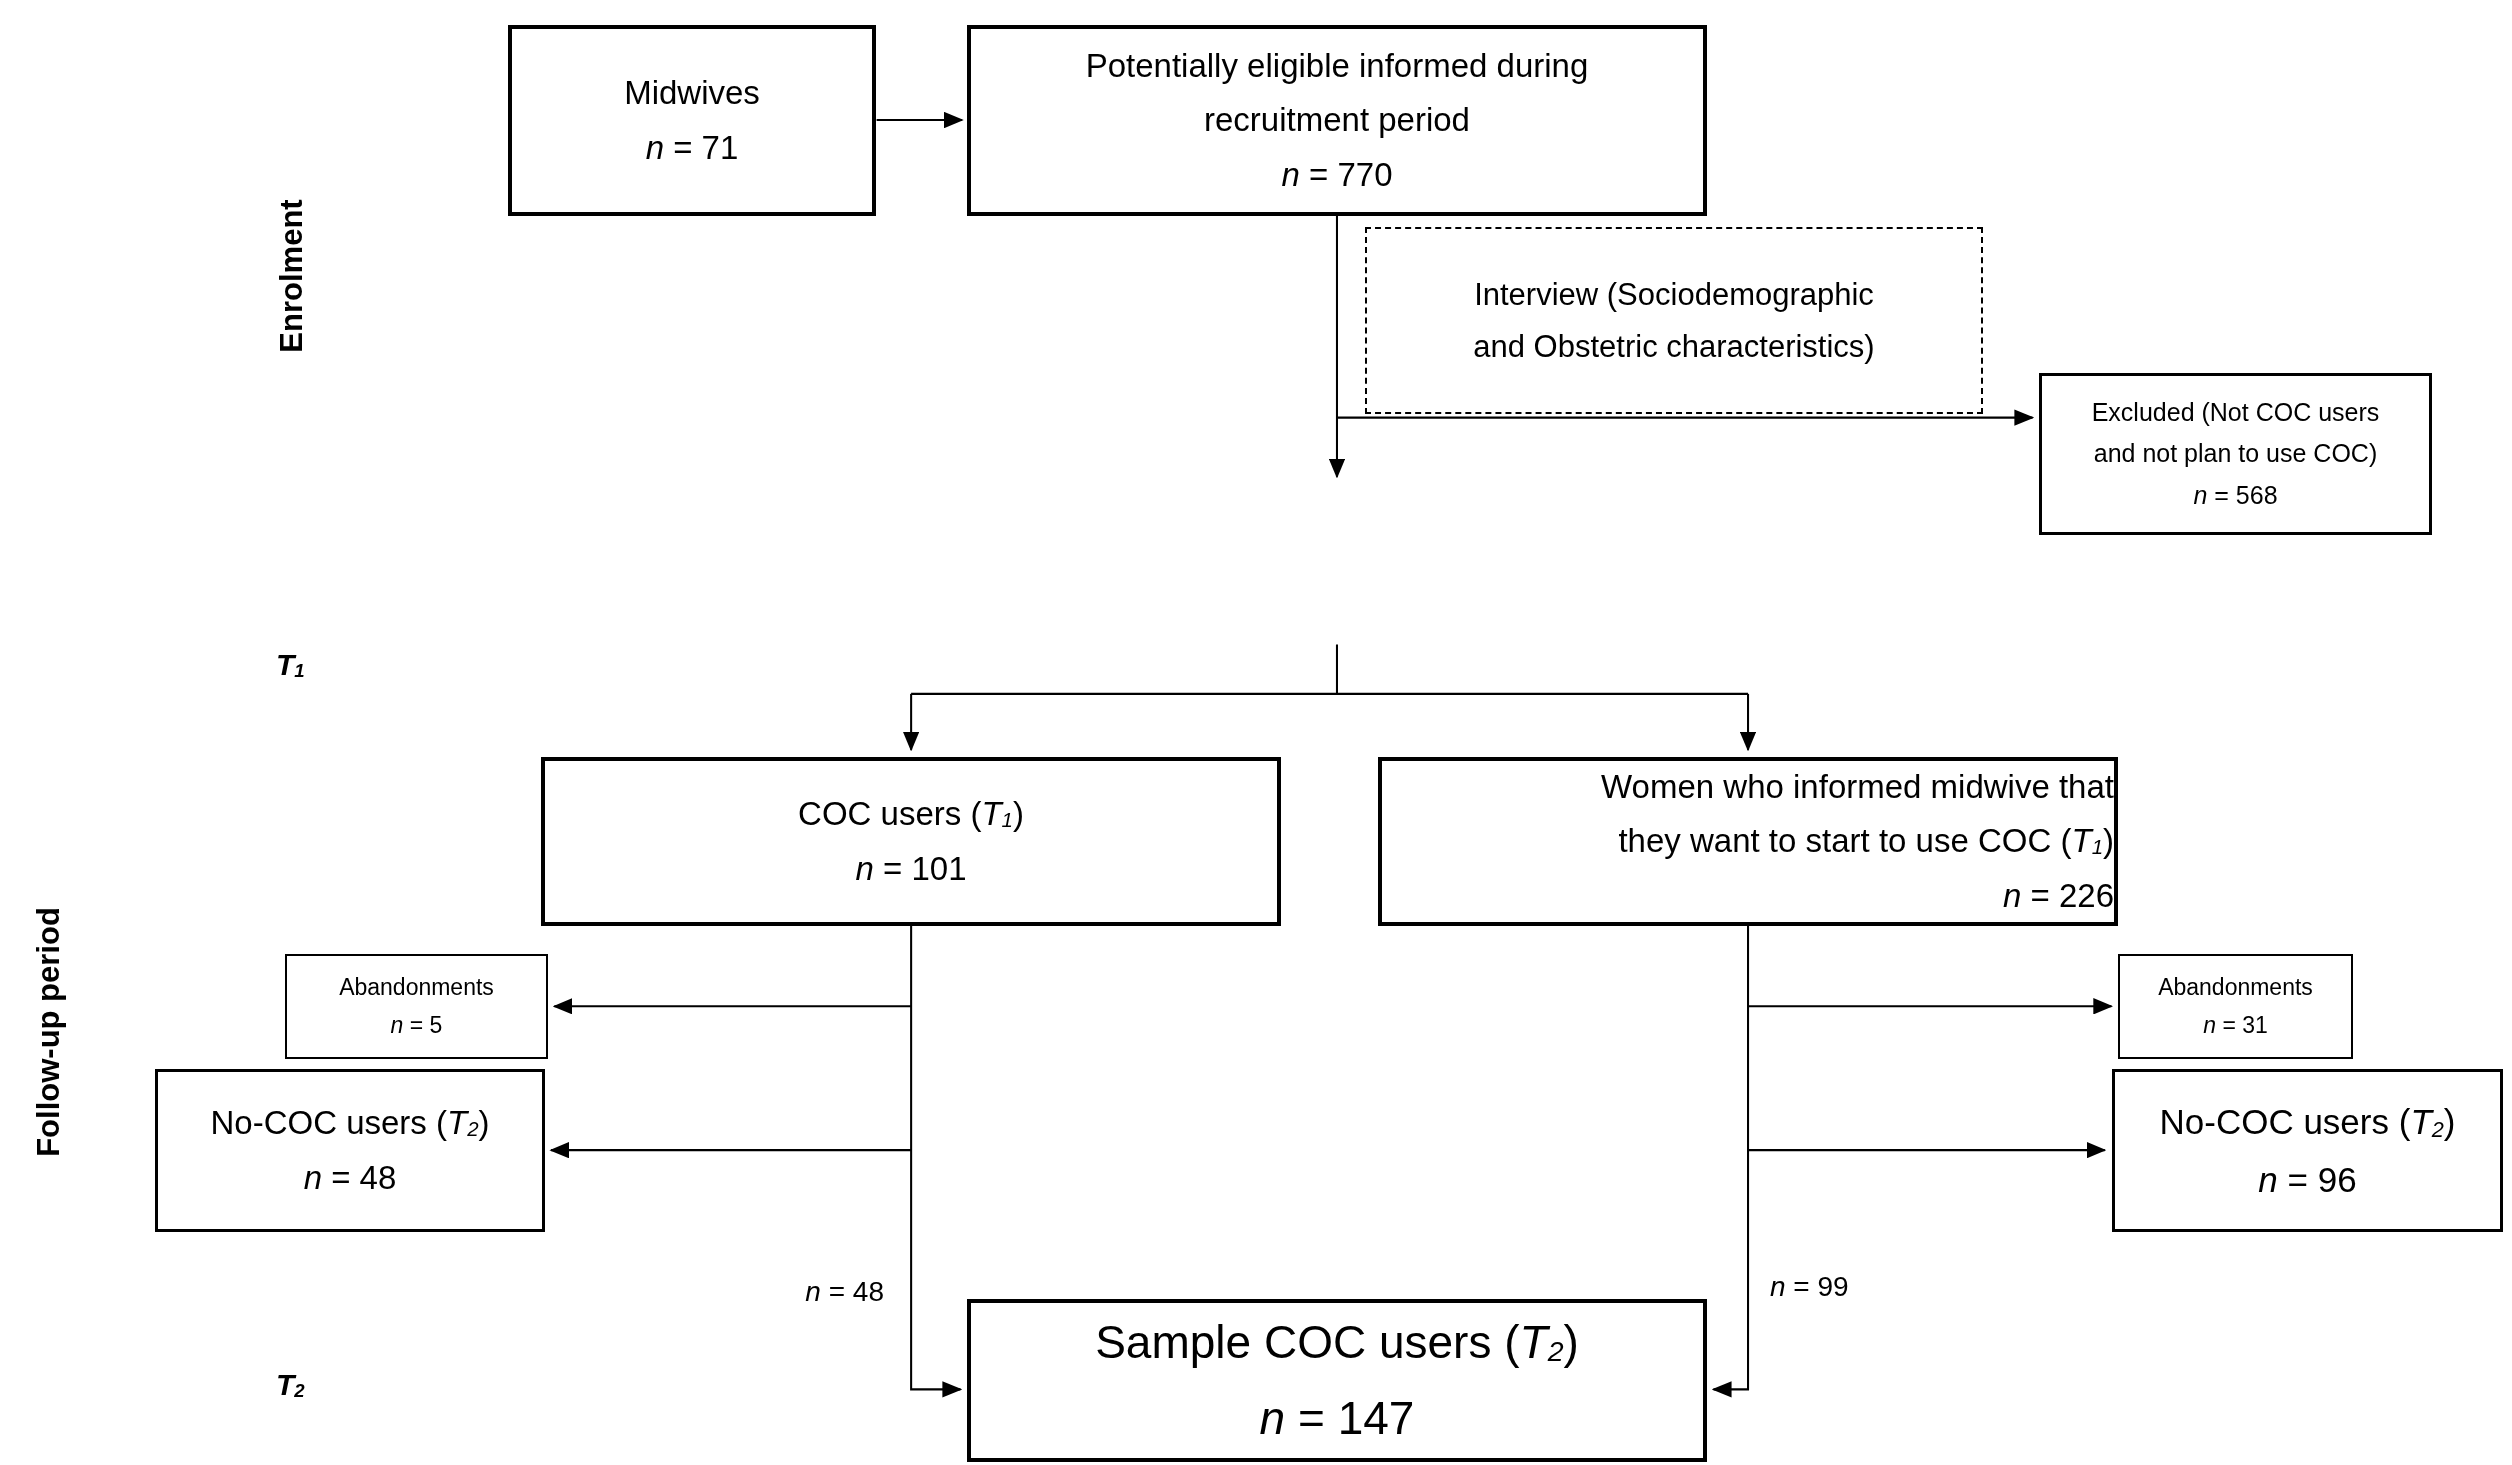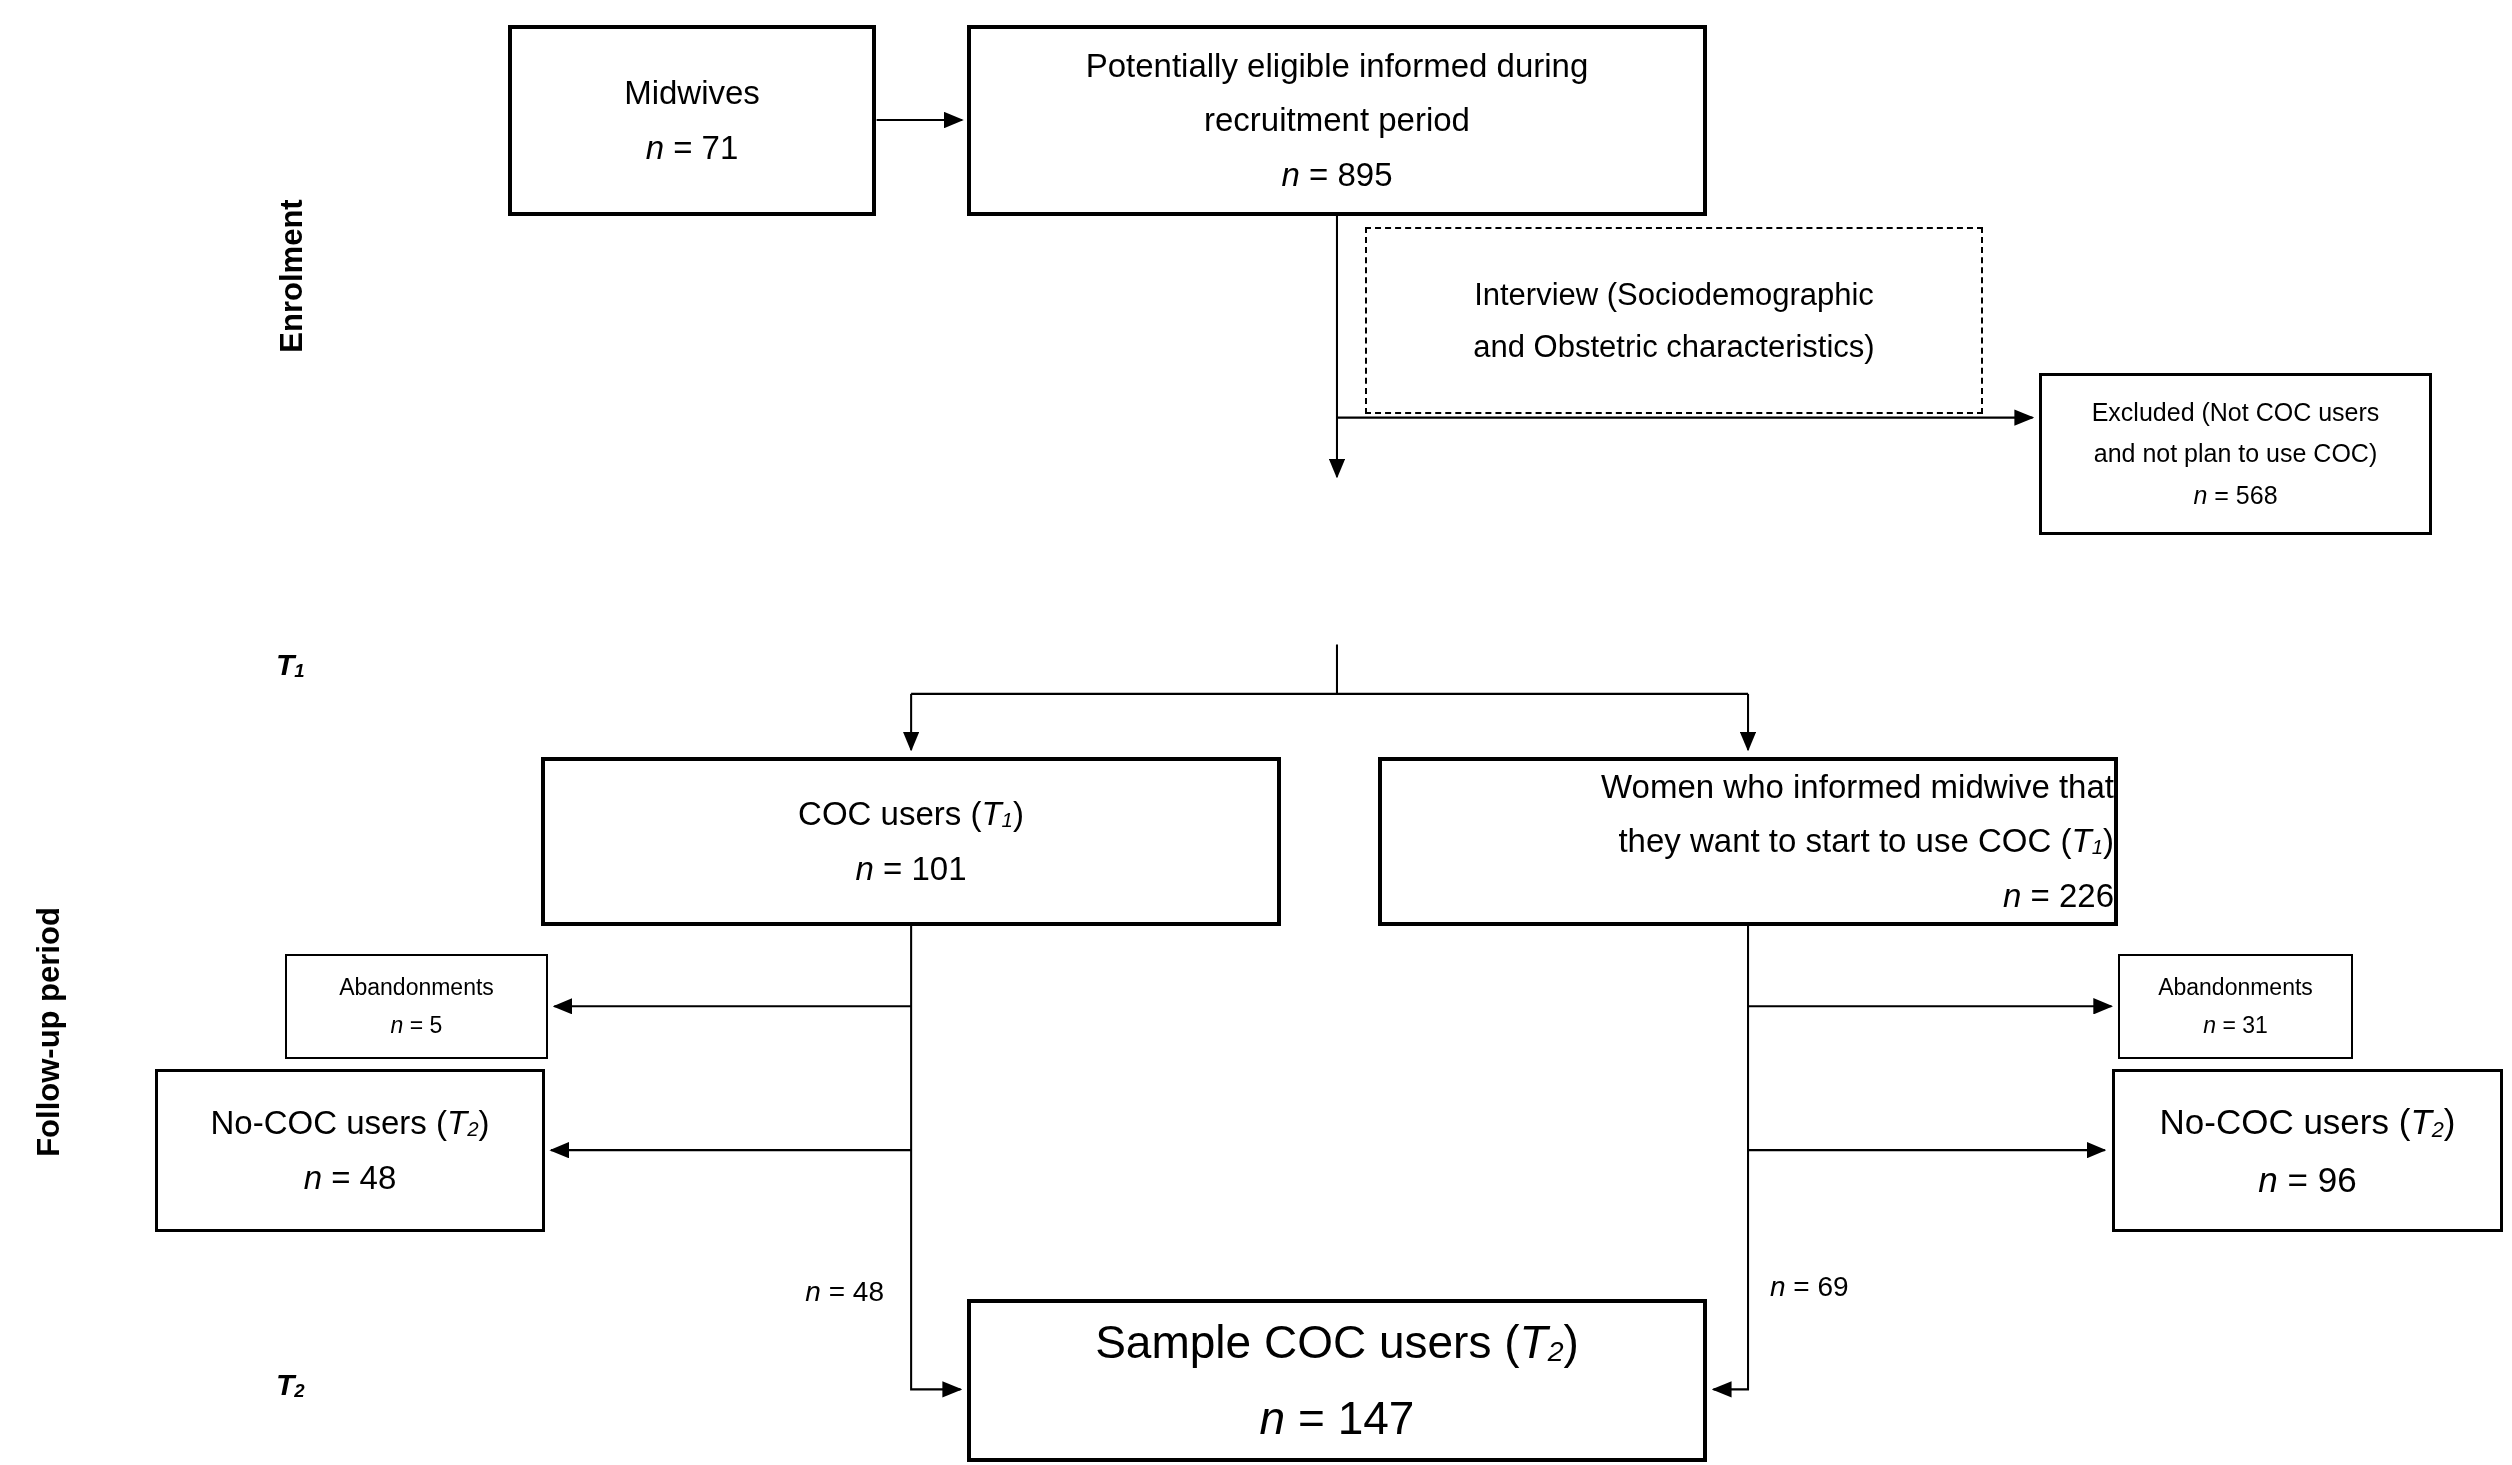--- a/index.html
+++ b/index.html
@@ -68,21 +68,21 @@
   <div class="tlabel" id="lbl-t2"><span>T</span><span class="p-si">2</span></div>
 
   <div class="box" id="box-midwives">
     <div class="bline"><span>Midwives</span></div>
     <div class="bline"><span class="p-i">n</span><span> = 71</span></div>
   </div>
 
   <div class="box" id="box-eligible">
     <div class="bline"><span>Potentially eligible informed during</span></div>
     <div class="bline"><span>recruitment period</span></div>
-    <div class="bline"><span class="p-i">n</span><span> = 895</span></div>
+    <div class="bline"><span class="p-i">n</span><span> = 770</span></div>
   </div>
 
   <div class="box" id="box-interview">
     <div class="bline"><span>Interview (Sociodemographic</span></div>
     <div class="bline"><span>and Obstetric characteristics)</span></div>
   </div>
 
   <div class="box" id="box-excluded">
     <div class="bline"><span>Excluded (Not COC users</span></div>
     <div class="bline"><span>and not plan to use COC)</span></div>
@@ -120,21 +120,21 @@
     <div class="bline"><span>No-COC users (</span><span class="p-i">T</span><span class="p-si">2</span><span>)</span></div>
     <div class="bline"><span class="p-i">n</span><span> = 96</span></div>
   </div>
 
   <div class="box" id="box-sample-coc">
     <div class="bline"><span>Sample COC users (</span><span class="p-i">T</span><span class="p-si">2</span><span>)</span></div>
     <div class="bline"><span class="p-i">n</span><span> = 147</span></div>
   </div>
 
   <div class="edge-label" id="lbl-n48"><span class="p-i">n</span><span> = 48</span></div>
-  <div class="edge-label" id="lbl-n99"><span class="p-i">n</span><span> = 69</span></div>
+  <div class="edge-label" id="lbl-n99"><span class="p-i">n</span><span> = 99</span></div>
 
   <svg id="connectors" width="2512" height="1465" viewBox="0 0 3055 1782">
     <defs>
       <marker id="arrow" viewBox="0 0 12 10" refX="11" refY="5" markerWidth="24" markerHeight="20" markerUnits="userSpaceOnUse" orient="auto">
         <path d="M0,0 L12,5 L0,10 z" style="fill:#000;stroke:none;"></path>
       </marker>
     </defs>
     <path d="M1066,146 H1170" marker-end="url(#arrow)"></path>
     <path d="M1626,262 V580" marker-end="url(#arrow)"></path>
     <path d="M1626,508 H2472" marker-end="url(#arrow)"></path>

